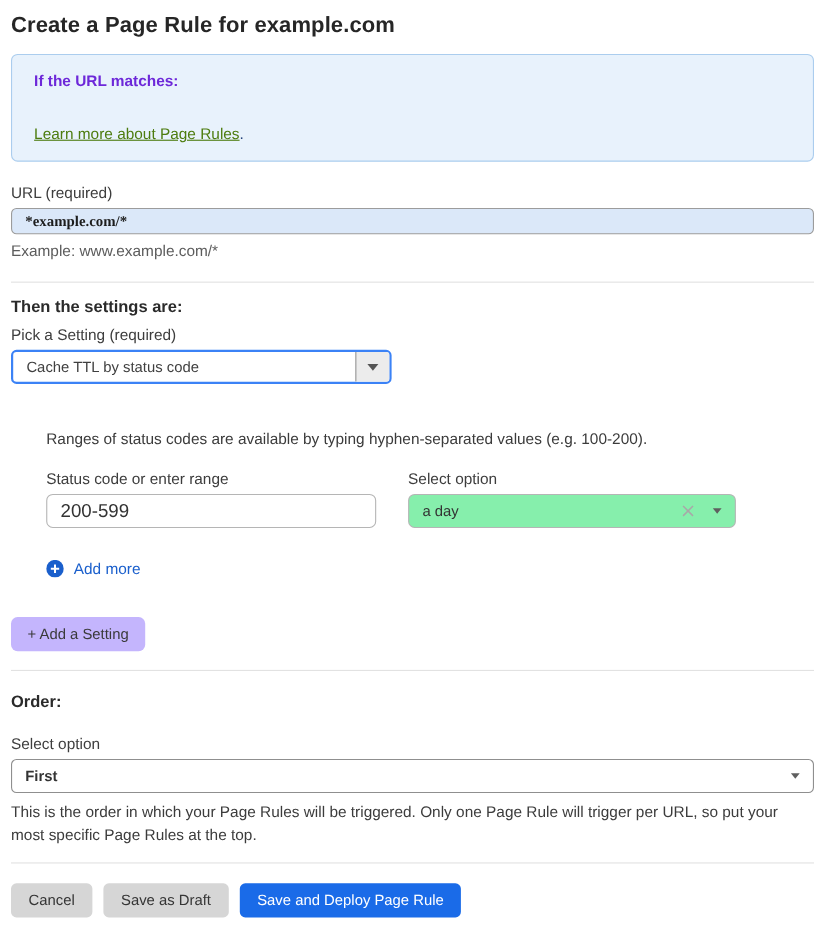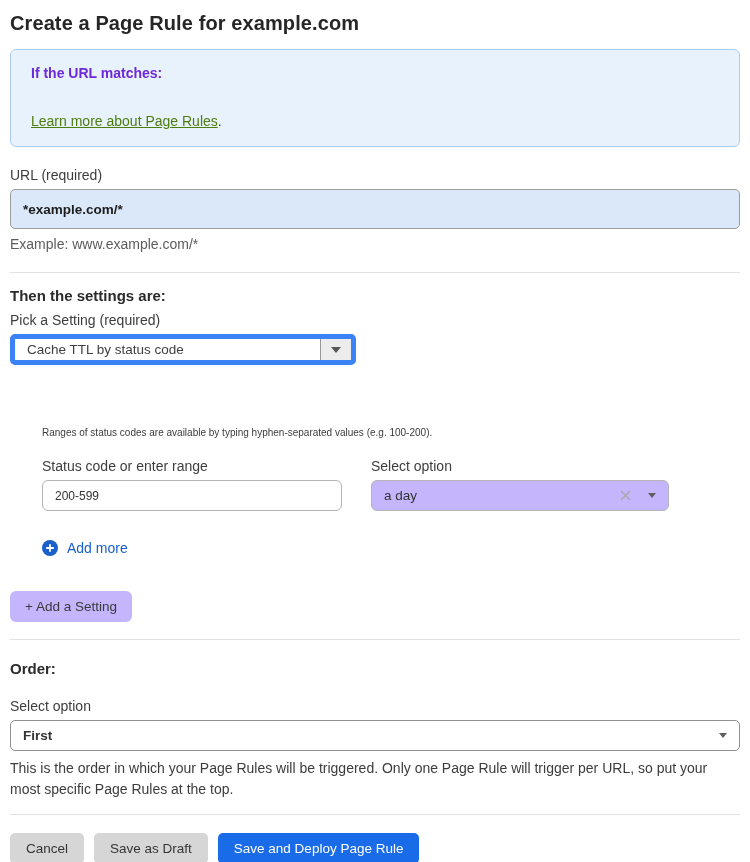--- a/index.html
+++ b/index.html
@@ -26,41 +26,41 @@
     font-size: 14px; line-height: 1.72;
     color: #24427a;
   }
   .info-box .info-heading { font-weight: 700; color: #6d28d9; }
   .info-box a.info-link { color: #4d7c0f; text-decoration: underline; cursor: pointer; }
   .info-box .info-link-suffix { color: #24427a; }
 
   .field-label { font-size: 14px; color: #3d3d3d; margin-bottom: 6px; }
 
   .url-input {
-    display: block; width: 100%; height: 40px;
+    display: block; width: 100%; height: 24px;
     background: #dbe8f9;
     border: 1px solid #9c9c9c; border-radius: 5px;
     padding: 0 12px;
-    font-family: Liberation Sans, sans-serif; font-size: 13.5px; font-weight: 700; color: #1d1d1d;
+    font-family: Liberation Serif, serif; font-size: 13.5px; font-weight: 700; color: #1d1d1d;
     outline: none;
   }
   .example-text { font-size: 14px; color: #5c5c5c; margin-top: 7px; }
 
   .divider { border: none; border-top: 1px solid #e2e2e2; margin: 20px 0 0 0; }
 
   .section-heading { font-size: 15px; font-weight: 700; color: #2a2a2a; }
 
   .mt-14 { margin-top: 14px; }
   .mt-20 { margin-top: 20px; }
   .mt-24 { margin-top: 8px; }
 
   
   .select-attached {
     width: 346px; height: 31px;
-    border: 5px solid #3b82f6; border-radius: 5px;
+    border: 2px solid #3b82f6; border-radius: 5px;
     display: flex; align-items: stretch;
     background: #ffffff; cursor: pointer;
     overflow: hidden;
   }
   .select-attached .select-value {
     flex: 1; display: flex; align-items: center;
     padding-left: 12px; font-size: 13.5px; color: #3f3f3f;
   }
   .select-attached .arrow-seg {
     width: 31px; background: #ececec;
@@ -70,37 +70,37 @@
   .caret-down {
     width: 0; height: 0;
     border-left: 5px solid transparent;
     border-right: 5px solid transparent;
     border-top: 6px solid #555555;
     display: inline-block;
   }
   .caret-down.small { border-left-width: 4px; border-right-width: 4px; border-top-width: 5px; border-top-color: #5f5f5f; }
 
   .indented { margin-left: 32px; }
-  .hint-text { font-size: 10px; color: #3b3b3b; margin-top: 62px; }
+  .hint-text { font-size: 14px; color: #3b3b3b; margin-top: 42px; }
 
   .settings-row { display: flex; gap: 29px; margin-top: 20px; }
   .settings-col1 { width: 300px; }
   .settings-col2 { width: 298px; }
 
   .text-input {
     display: block; width: 100%; height: 31px;
     border: 1px solid #b5b5b5; border-radius: 6px;
     padding: 0 12px; background: #ffffff;
-    font-family: inherit; font-size: 12px; color: #333333;
+    font-family: inherit; font-size: 17px; color: #333333;
     outline: none;
   }
 
   .select-clearable {
     height: 31px; border: 1px solid #b5b5b5; border-radius: 6px;
-    display: flex; align-items: center; background: #c4b5fd; cursor: pointer;
+    display: flex; align-items: center; background: #86efac; cursor: pointer;
     padding: 0 12px;
   }
   .select-clearable .select-value { flex: 1; font-size: 13.5px; color: #333333; }
   .clear-x { display: flex; align-items: center; margin-right: 16px; cursor: pointer; }
 
   .add-more {
     display: inline-flex; align-items: flex-start; gap: 9px;
     margin-top: 29px; cursor: pointer;
   }
   .add-more .add-more-label { font-size: 14px; color: #1a5fcc; }

